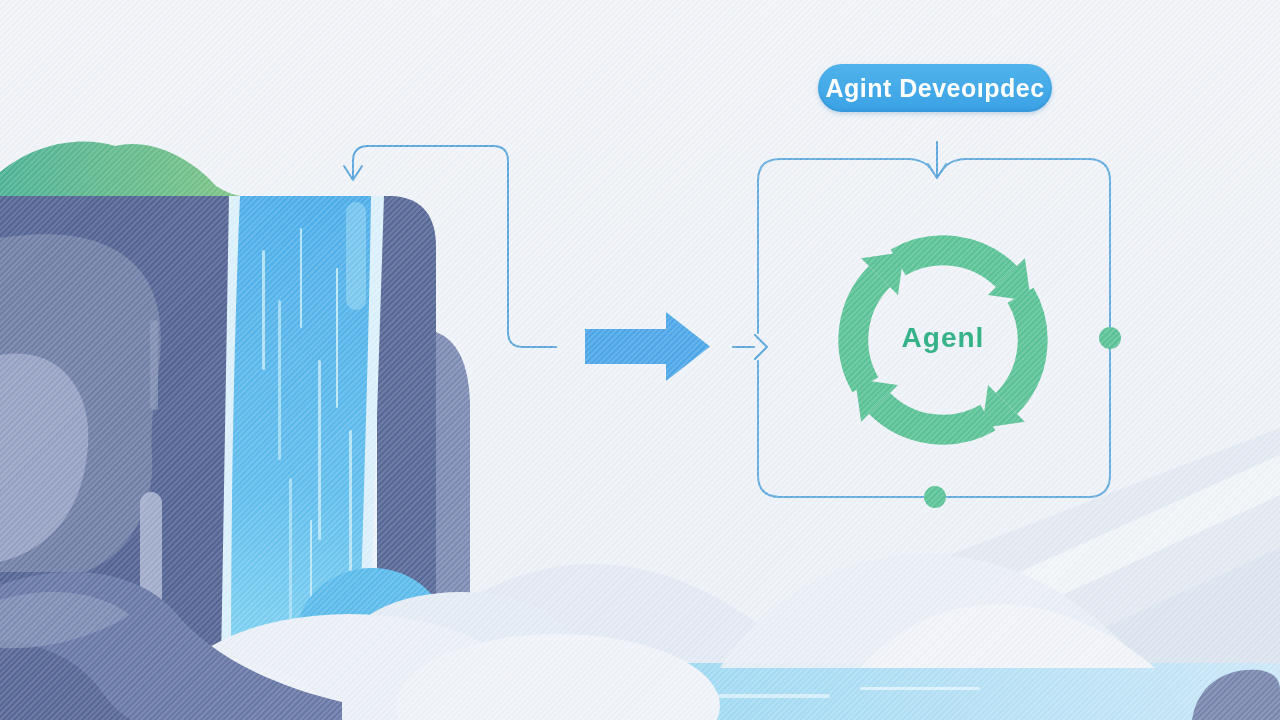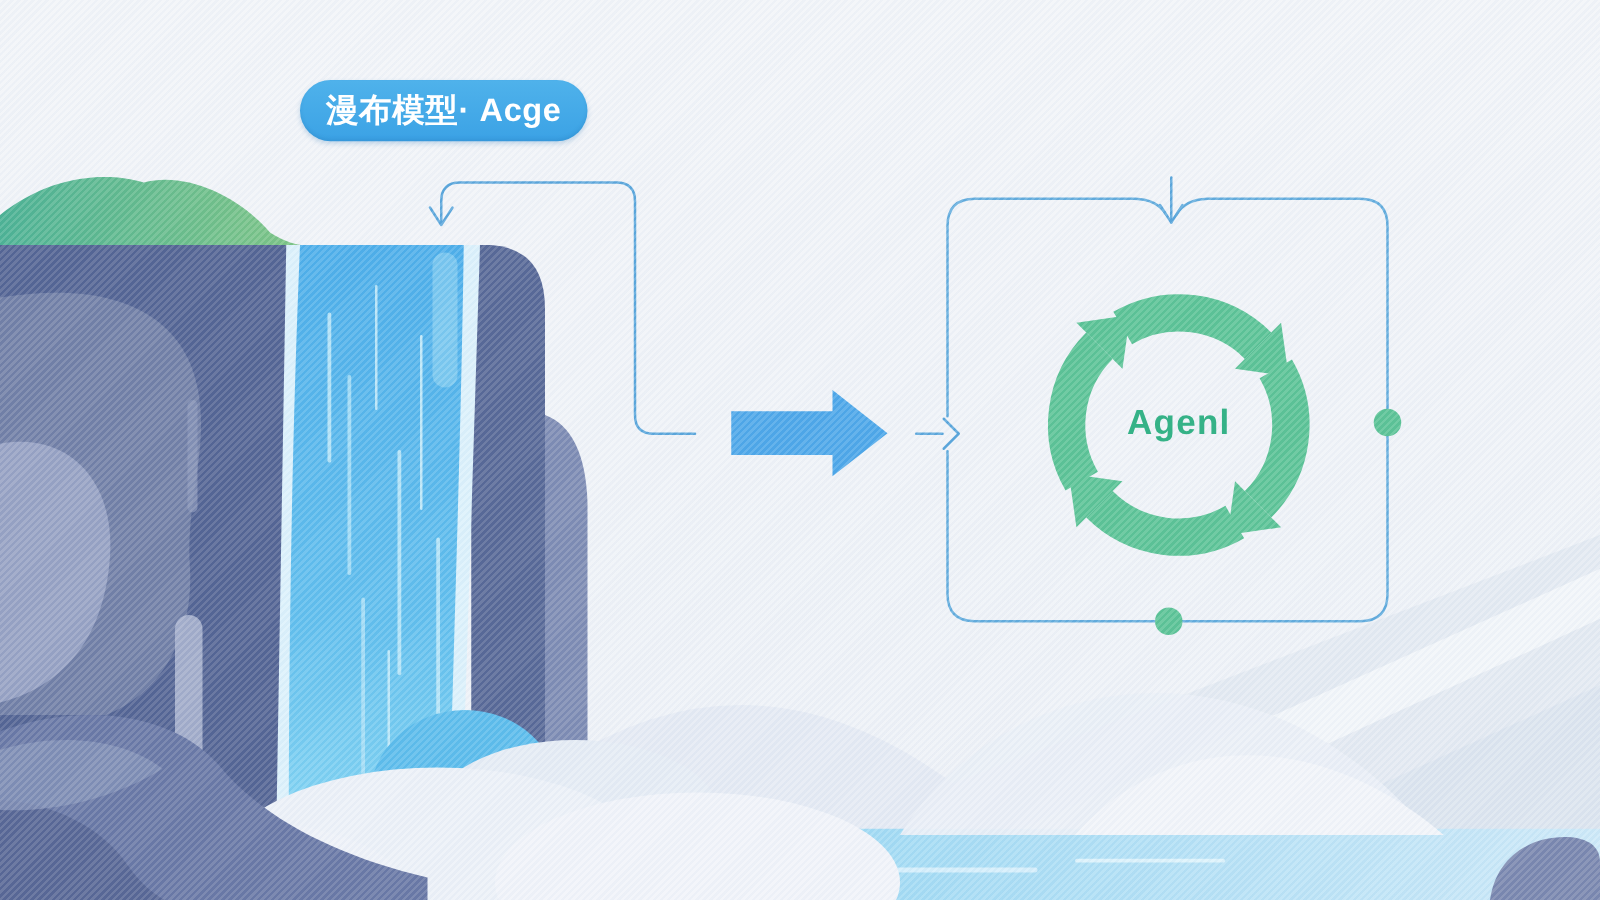--- a/index.html
+++ b/index.html
@@ -128,18 +128,18 @@
     <svg x="808" y="205" width="270" height="270" viewBox="0 0 280 280">
       <use href="#cyc-arm"></use>
       <use href="#cyc-arm" transform="rotate(90 140 140)"></use>
       <use href="#cyc-arm" transform="rotate(180 140 140)"></use>
       <use href="#cyc-arm" transform="rotate(270 140 140)"></use>
     </svg>
   </svg>
 
   <div class="texture"></div>
 
-  <div class="pill" id="pill-left">
-    <span>漫布模型· Acge</span>
+  <div class="pill" id="pill-right">
+    <span>Agint Deveoıpdec</span>
   </div>
   <div id="agent-label">Agenl</div>
 
 </div>
 
 </body></html>

